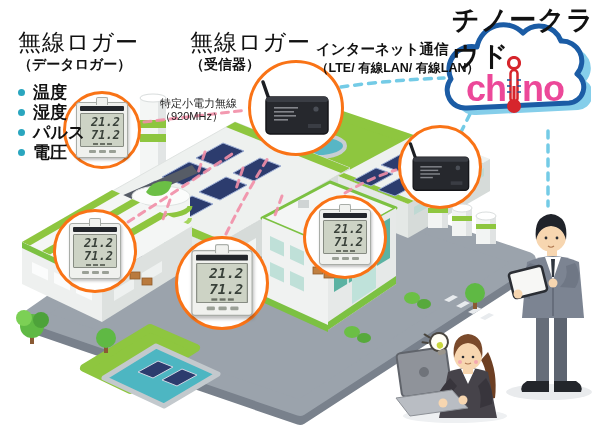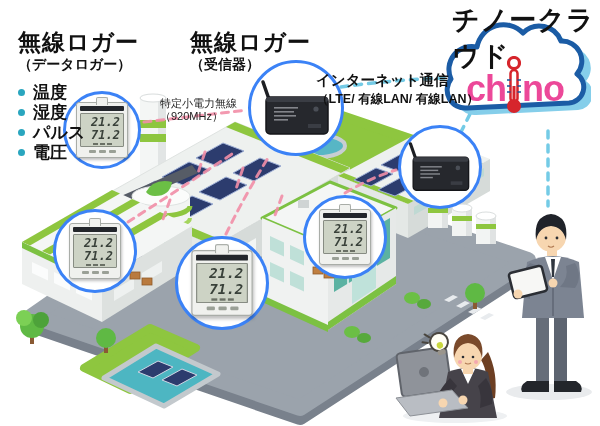--- a/index.html
+++ b/index.html
@@ -2,38 +2,38 @@
 <html><head>
 <meta charset="utf-8">
 <style>
   html,body{margin:0;padding:0;background:#fff;}
   .stage{position:relative;width:600px;height:426px;background:#ffffff;overflow:hidden;
          font-family:"Liberation Sans","DejaVu Sans",sans-serif;color:#111;}
   .abs{position:absolute;}
   svg{display:block;}
 
   
-  .h-title{font-size:23px;font-weight:bold;letter-spacing:1px;line-height:24px;}
+  .h-title{font-size:23px;font-weight:normal;letter-spacing:1px;line-height:24px;}
   .h-sub{font-size:14px;font-weight:bold;margin-top:2px;}
   .bullets{list-style:none;margin:8px 0 16px 0;padding:0;}
   .bullets li{display:flex;align-items:center;height:20px;font-size:17px;font-weight:bold;}
   .bullets .dot{width:7px;height:7px;border-radius:50%;background:#2aa6bf;margin-right:8px;flex:0 0 auto;}
-  .lbl-internet .l1{font-size:14.5px;font-weight:bold;margin-top:31px;}
+  .lbl-internet .l1{font-size:14.5px;font-weight:bold;}
   .lbl-internet .l2{font-size:12.5px;font-weight:bold;margin-top:1px;}
   .lbl-radio{font-size:11px;color:#222;line-height:13px;}
   .cloud-title{font-size:27px;font-weight:bold;letter-spacing:1px;}
 
   
   .cloud-logo{left:441px;top:20px;width:150px;height:102px;}
   .cloud-text{position:absolute;left:8px;top:40px;width:132px;display:flex;align-items:center;
               justify-content:center;font-weight:bold;font-size:36px;letter-spacing:-1px;color:#ec4899;}
   .cloud-text .therm{margin:0 1px;position:relative;top:-4px;}
 
   
-  .callout{position:absolute;border-radius:50%;background:#fff;border:3px solid #3b82f6;
+  .callout{position:absolute;border-radius:50%;background:#fff;border:3px solid #f97316;
            box-sizing:border-box;display:flex;align-items:center;justify-content:center;z-index:5;}
 
   
   .logger-device{position:relative;width:44px;background:#f0f1ee;border:1px solid #a9ada8;border-radius:3px;
                  padding:3px 3px 4px;box-shadow:1px 2px 3px rgba(0,0,0,.25);}
   .ld-tab{position:absolute;top:-6px;left:50%;transform:translateX(-50%);width:10px;height:7px;
           background:#f0f1ee;border:1px solid #a9ada8;border-bottom:none;border-radius:2px 2px 0 0;}
   .ld-brand{height:5px;background:#23262b;border-radius:1px;margin-bottom:2px;}
   .ld-screen{background:#cdd3c5;border:1px solid #878c83;border-radius:1px;padding:2px 3px 1px;
              display:flex;flex-direction:column;align-items:flex-end;}

